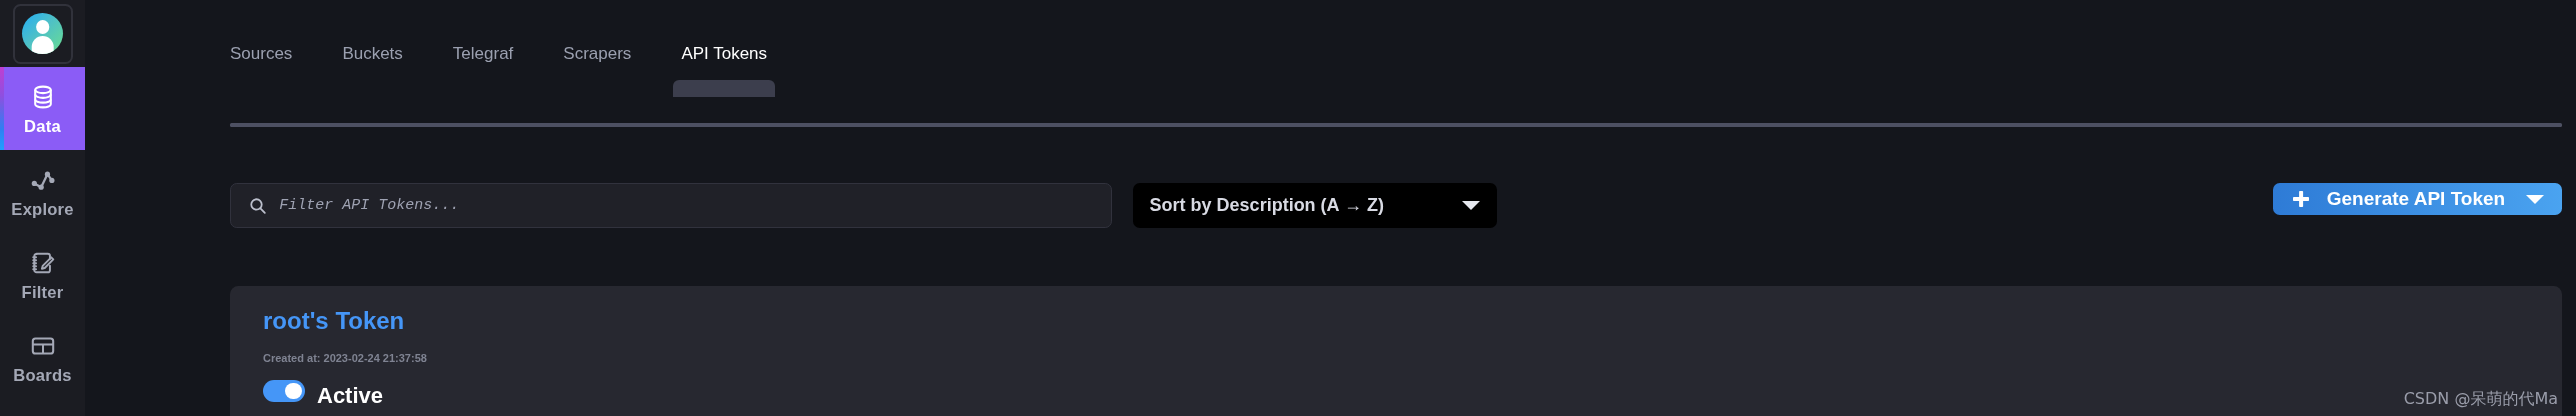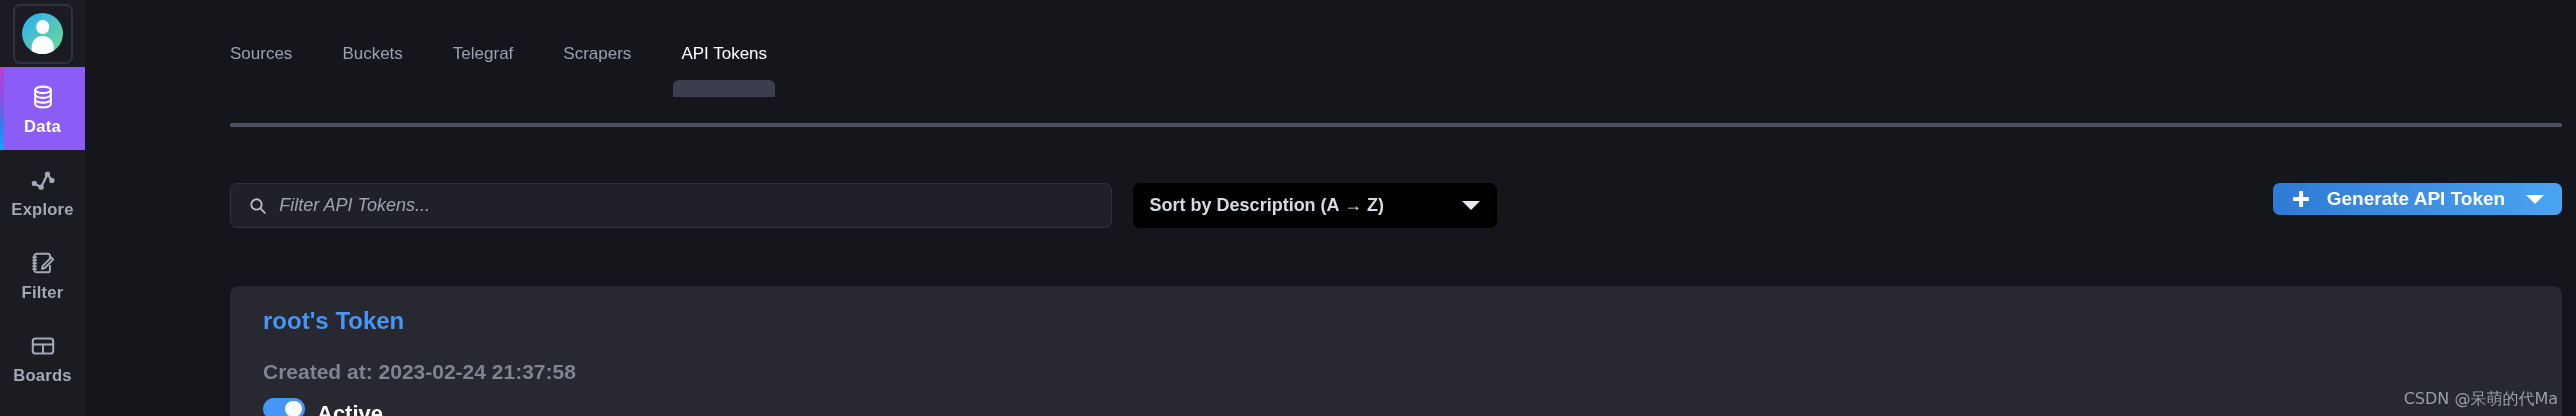--- a/index.html
+++ b/index.html
@@ -207,23 +207,23 @@
     flex: 0 0 19.6px;
     color: #bbbfcc;
   }
   .search-icon svg { display: block; }
   .search-input {
     flex: 1 1 auto;
     background: transparent;
     border: none;
     outline: none;
     color: #e5e5e5;
-    font-size: 18px;
+    font-size: 15px;
     font-style: italic;
-    font-family: Liberation Sans, sans-serif;
+    font-family: Liberation Mono, monospace;
     padding: 0;
   }
   .search-input::placeholder {
     color: #9ea2b2;
     font-style: italic;
     opacity: 1;
   }
 
   .sort-select {
     position: absolute;
@@ -322,24 +322,24 @@
     font-size: 24px;
     font-weight: bold;
     color: #4596f7;
     line-height: 1;
     margin: 0;
     cursor: pointer;
     display: inline-block;
     text-align: center;
   }
   .token-created {
-    font-size: 21px;
+    font-size: 11px;
     font-weight: bold;
     color: #7f8392;
-    margin-top: 28px;
+    margin-top: 20px;
     line-height: 1;
   }
   .token-status-row {
     display: flex;
     align-items: center;
     gap: 12px;
     margin-top: 12px;
   }
   .toggle {
     width: 42px;

